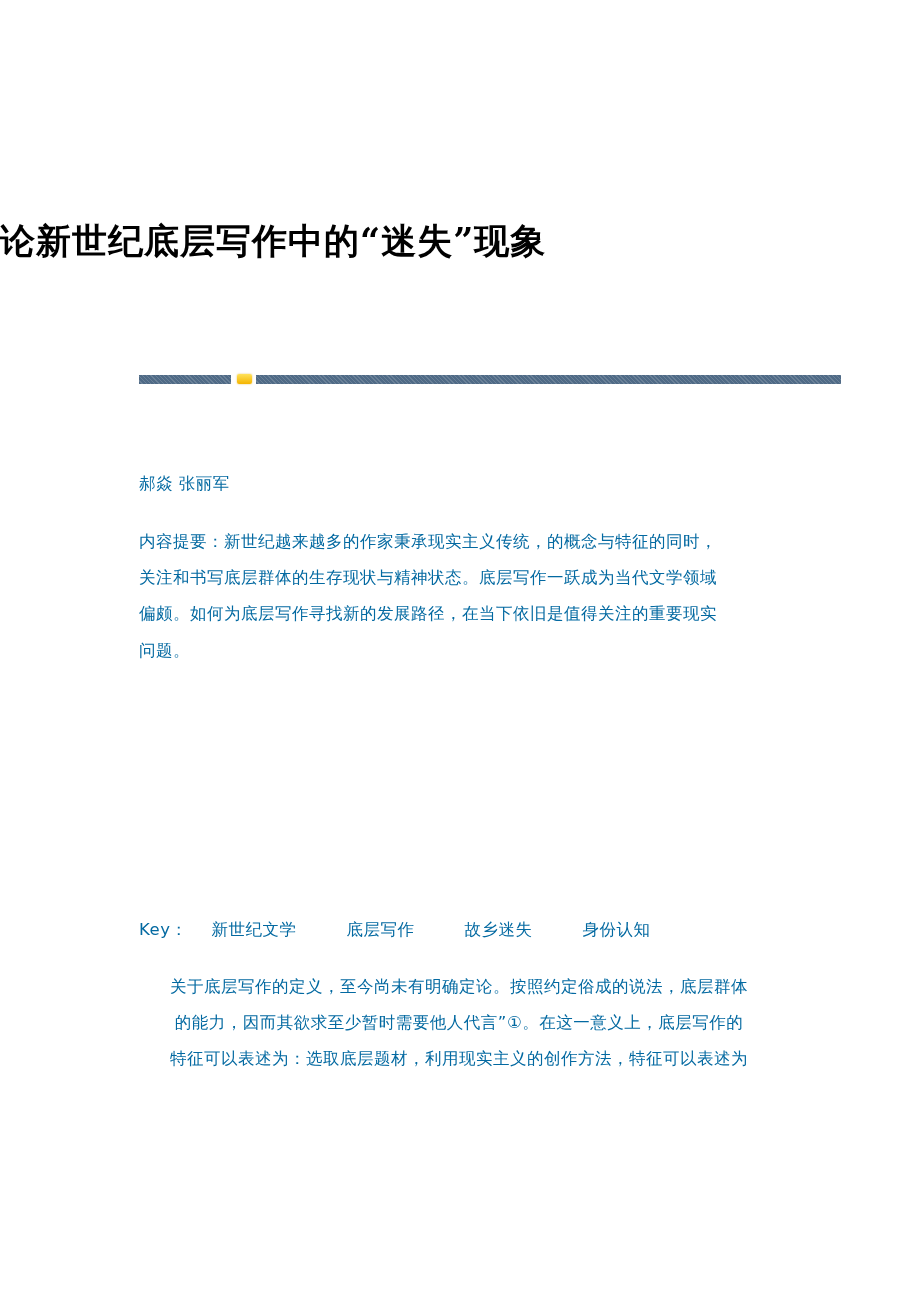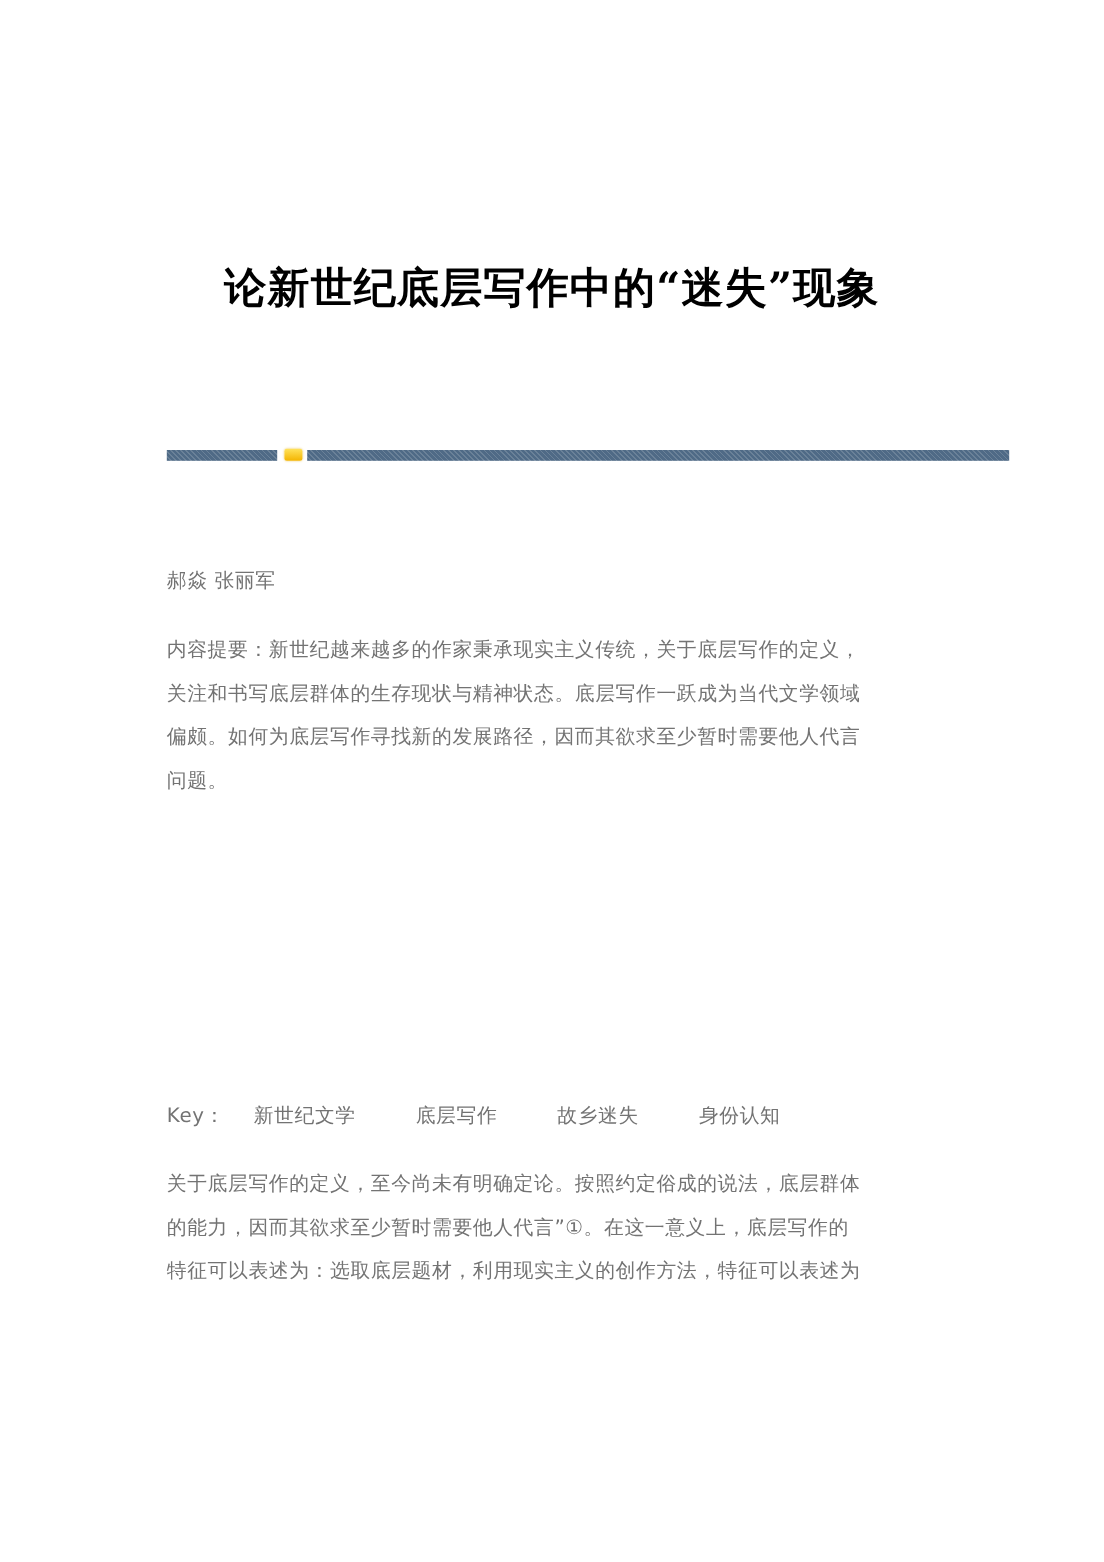--- a/index.html
+++ b/index.html
@@ -12,21 +12,21 @@
       height: 1302px;
       position: relative;
       overflow: hidden;
       color: #111111;
     }
     .title {
       position: absolute;
       left: 0;
       top: 196px;
       width: 920px;
-      text-align: center;
+      text-align: left;
       font-family: "DejaVu Serif", "Liberation Serif", serif;
       font-size: 35px;
       font-weight: bold;
       letter-spacing: 1px;
       line-height: 44px;
       color: #000000;
     }
     .divider {
       position: absolute;
       left: 139px;
@@ -59,21 +59,21 @@
       border-radius: 2px;
       background: linear-gradient(#ffe25a, #f4b400);
       box-shadow: 0 0 2px #e6c260;
     }
     .body-text {
       position: absolute;
       left: 139px;
       width: 640px;
       font-family: "DejaVu Sans", "Liberation Sans", sans-serif;
       font-size: 16.5px;
-      color: #737373;
+      color: #0369a1;
       letter-spacing: 0.5px;
     }
     .authors {
       top: 472px;
       line-height: 24px;
     }
     .abstract {
       top: 524px;
       line-height: 36.2px;
     }
@@ -81,43 +81,44 @@
       top: 918px;
       line-height: 24px;
     }
     .keywords .kw {
       margin-right: 26px;
       margin-left: 24px;
     }
     .paragraph {
       top: 969px;
       line-height: 36.2px;
+      text-align: center;
     }
     .line {
       display: block;
       white-space: nowrap;
     }
   </style>
 </head>
 <body>
 
 <h1 class="title">论新世纪底层写作中的“迷失”现象</h1>
 
 <div class="divider">
   <div class="bar-left"></div>
   <div class="badge"></div>
   <div class="bar-right"></div>
 </div>
 
 <div class="body-text authors">郝焱 张丽军</div>
 
 <div class="body-text abstract">
-  <span class="line">内容提要：新世纪越来越多的作家秉承现实主义传统，关于底层写作的定义，</span>
+  <span class="line">内容提要：新世纪越来越多的作家秉承现实主义传统，的概念与特征的同时，</span>
   <span class="line">关注和书写底层群体的生存现状与精神状态。底层写作一跃成为当代文学领域</span>
-  <span class="line">偏颇。如何为底层写作寻找新的发展路径，因而其欲求至少暂时需要他人代言</span>
+  <span class="line">偏颇。如何为底层写作寻找新的发展路径，在当下依旧是值得关注的重要现实</span>
   <span class="line">问题。</span>
 </div>
 
 <div class="body-text keywords">
   <span>Key：</span><span class="kw">新世纪文学</span><span class="kw">底层写作</span><span class="kw">故乡迷失</span><span class="kw">身份认知</span>
 </div>
 
 <div class="body-text paragraph">
   <span class="line">关于底层写作的定义，至今尚未有明确定论。按照约定俗成的说法，底层群体</span>
   <span class="line">的能力，因而其欲求至少暂时需要他人代言”①。在这一意义上，底层写作的</span>

